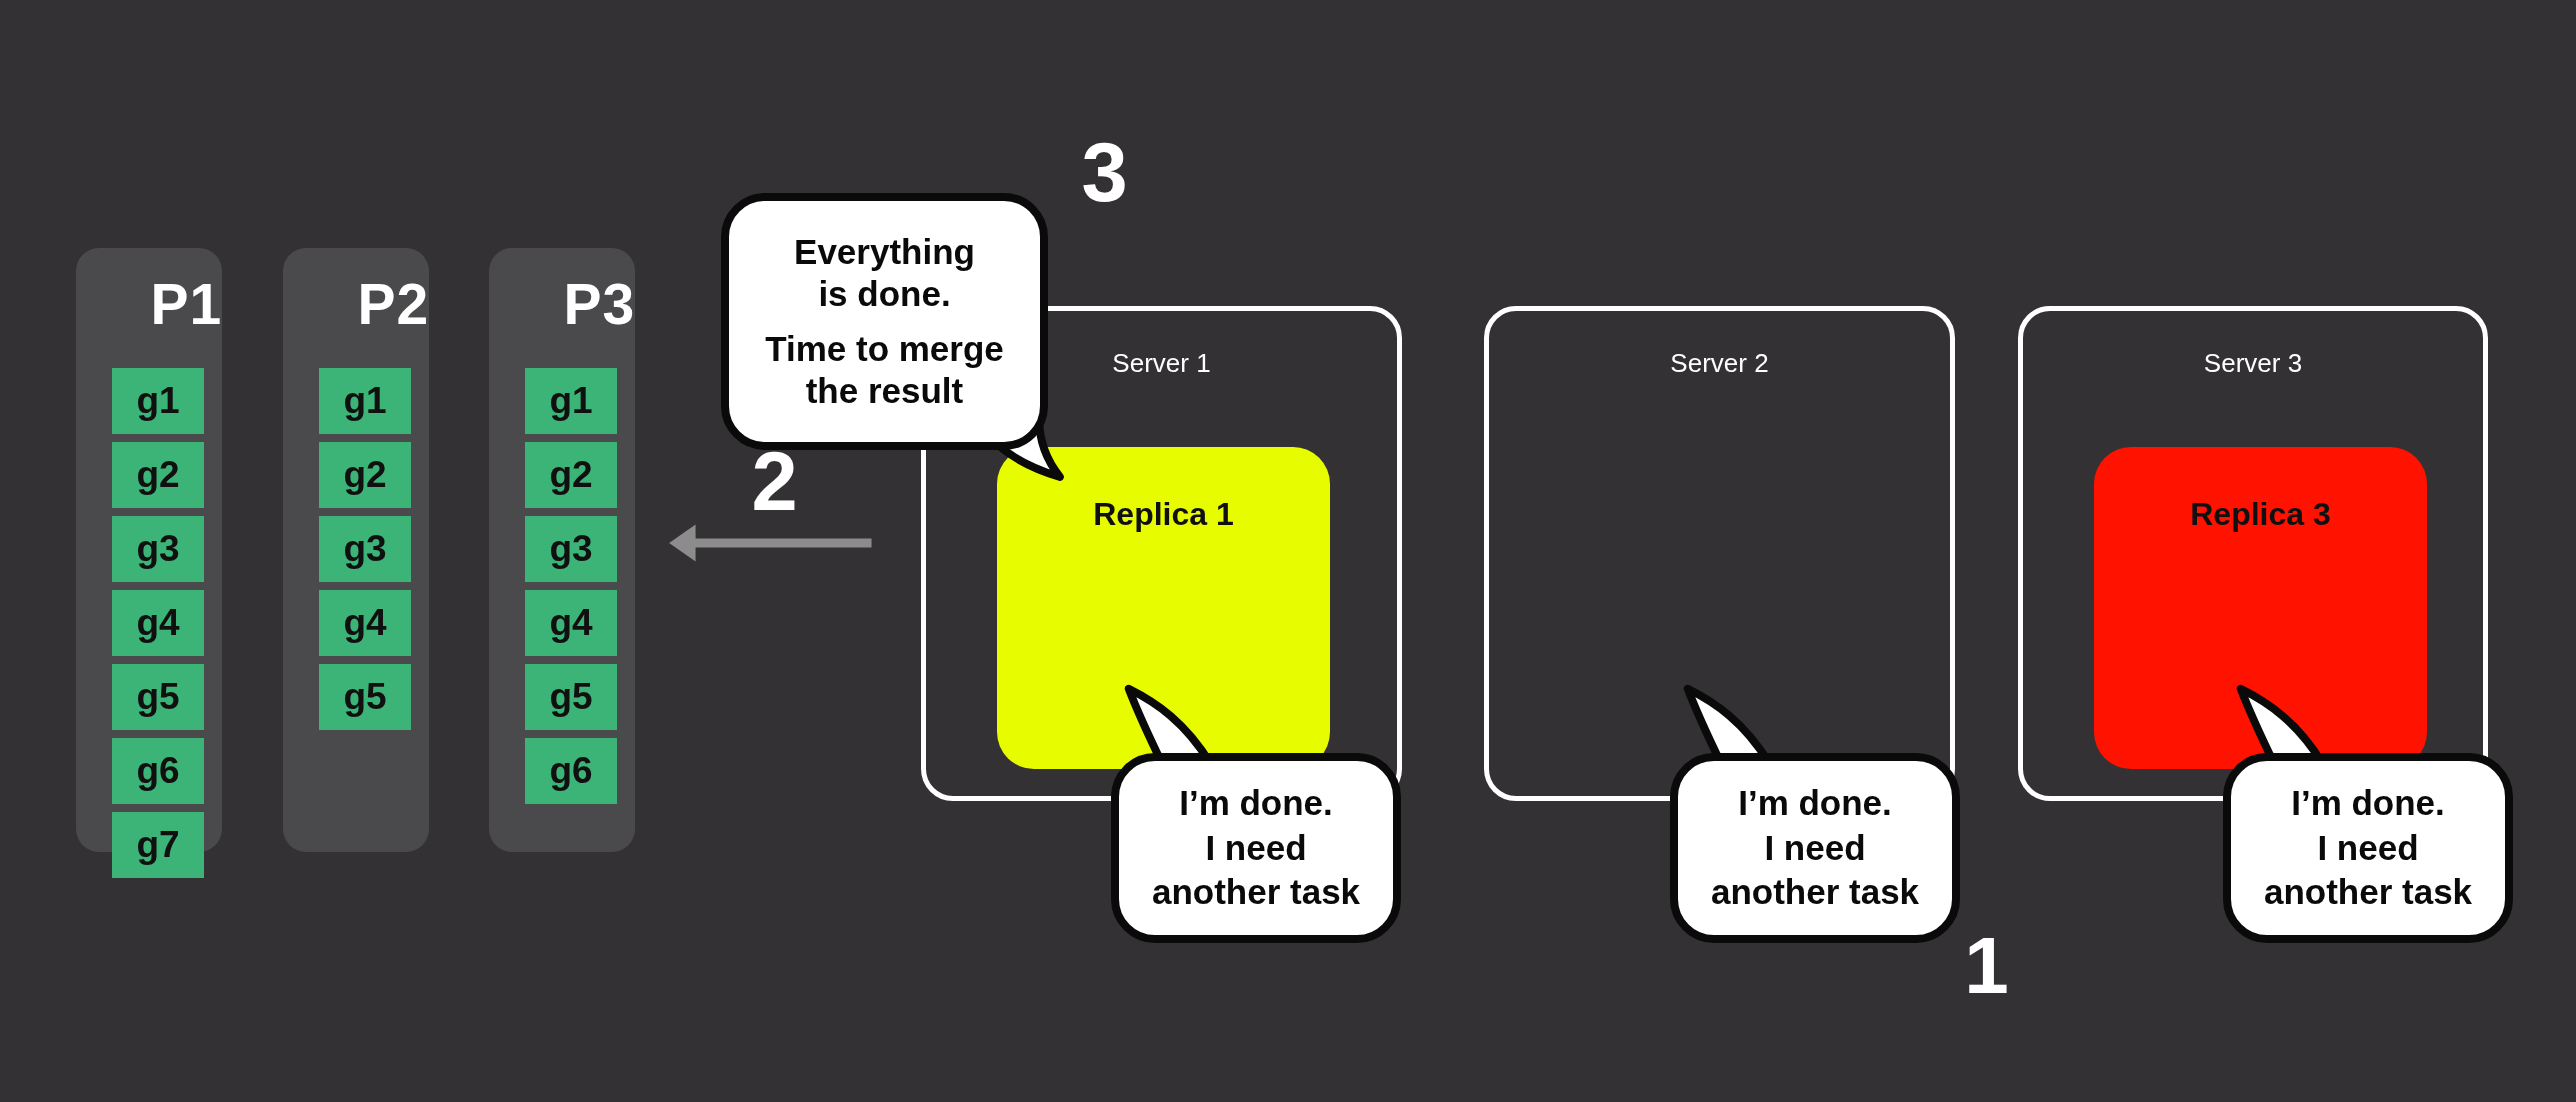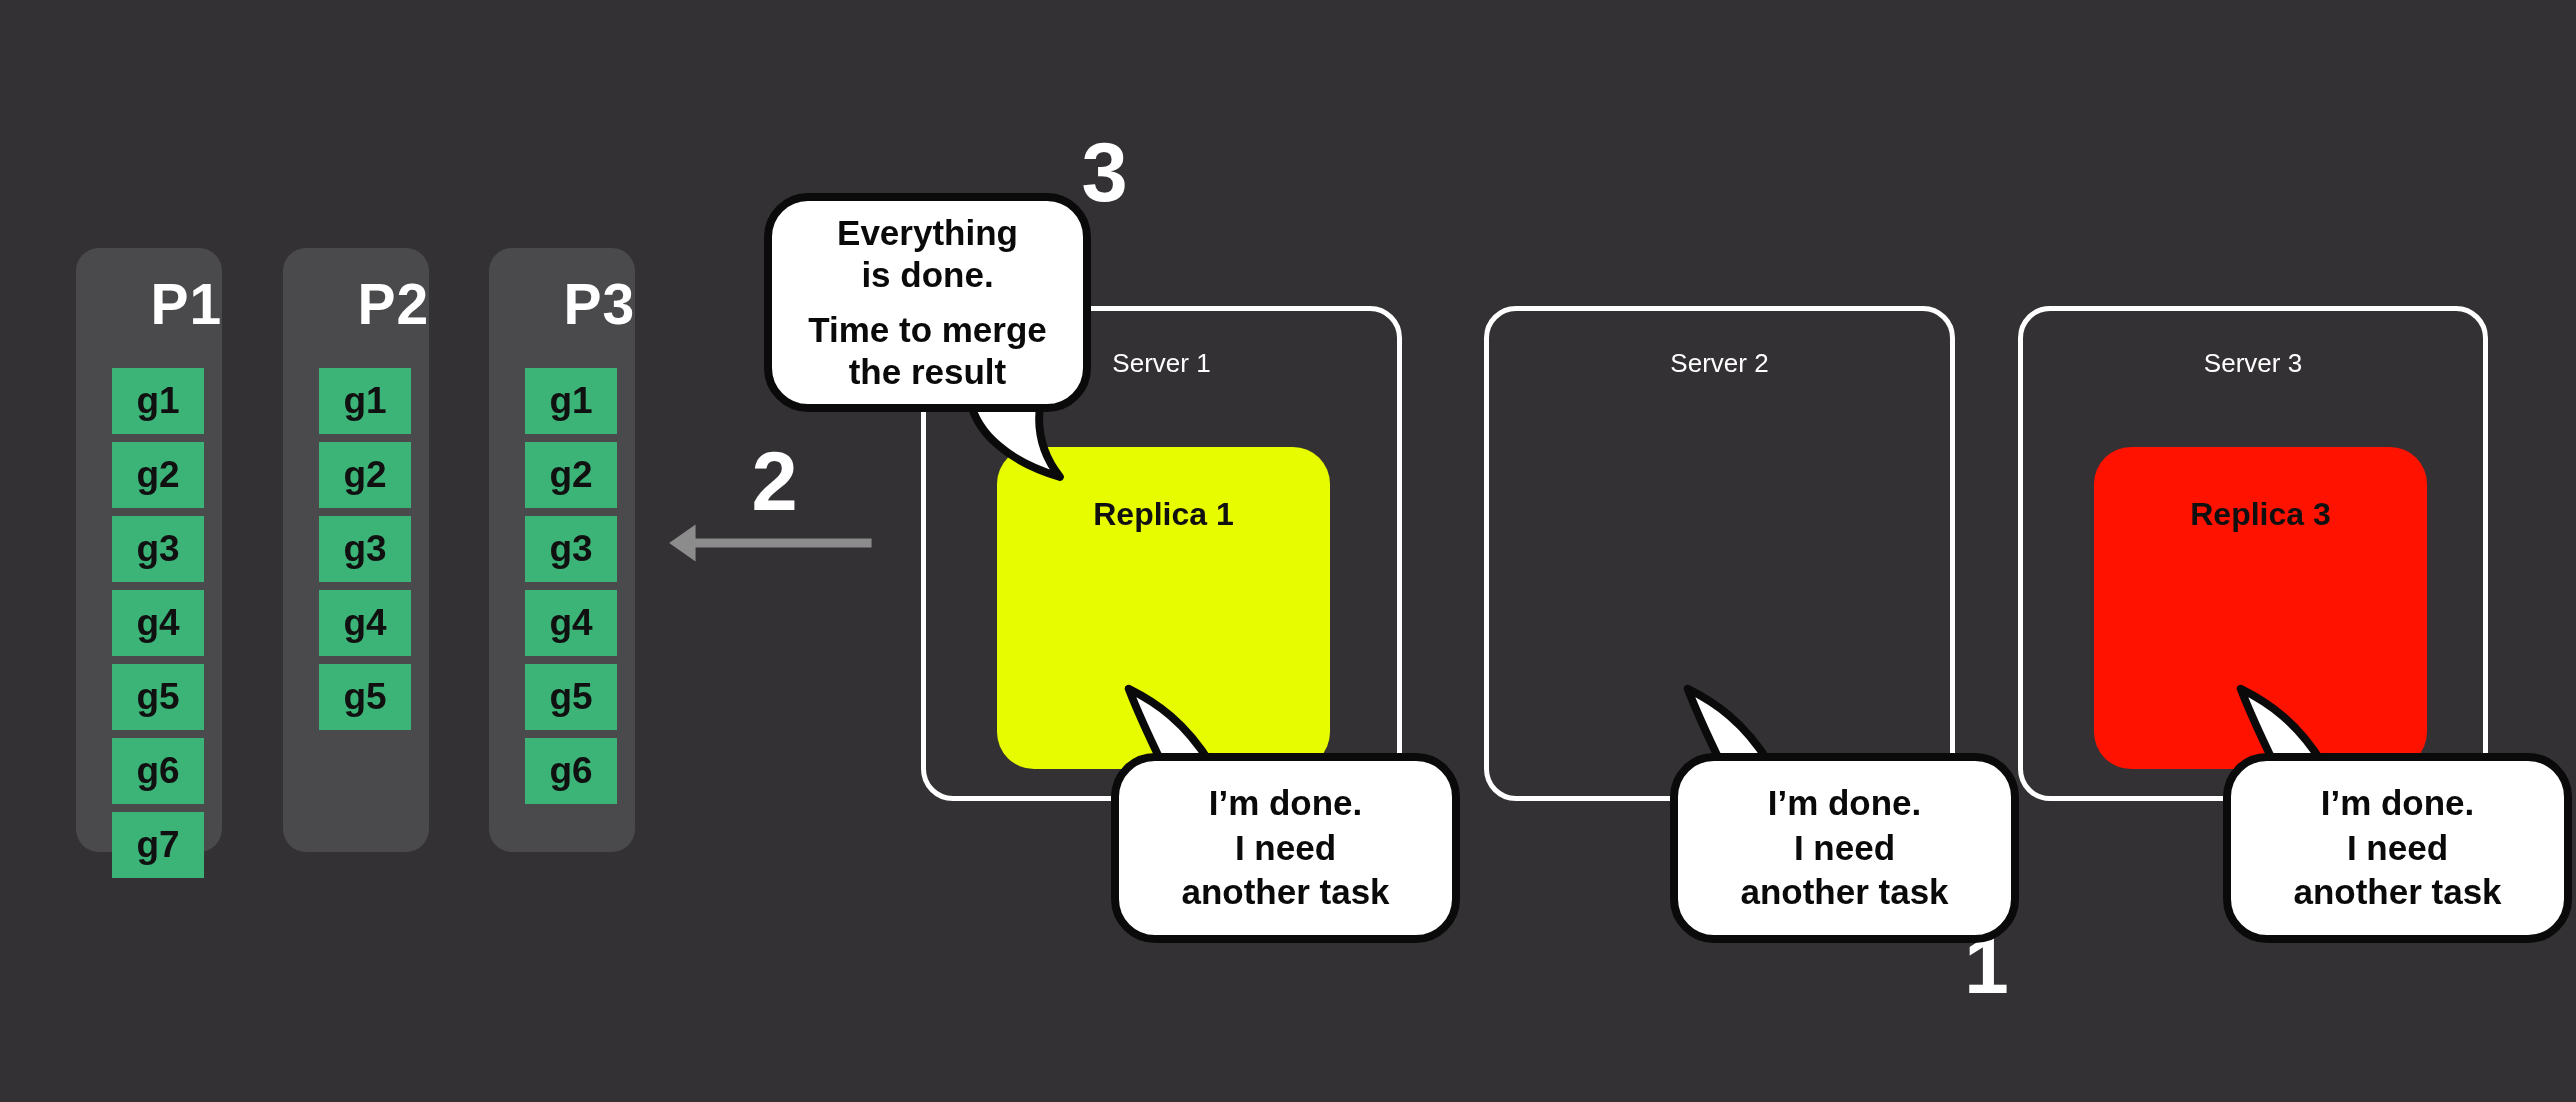--- a/index.html
+++ b/index.html
@@ -82,25 +82,25 @@
     border:8px solid #0A0A0A;
     border-radius:44px;
     box-sizing:border-box;
     display:flex;flex-direction:column;
     align-items:center;justify-content:center;
     color:#0A0A0A;
     font-weight:bold;
     text-align:center;
   }
   .bubble-done{
-    top:753px;width:349px;height:190px;
+    top:753px;width:290px;height:190px;
     font-size:35px;line-height:1.28;
   }
   .bubble-merge{
-    left:764px;top:193px;width:327px;height:219px;
+    left:721px;top:193px;width:327px;height:257px;
     font-size:35px;line-height:1.2;
   }
   .bubble-merge .gap{margin-top:12.4px;}
   .tail{position:absolute;}
 </style>
 </head>
 <body>
 
 <div class="canvas">
 

